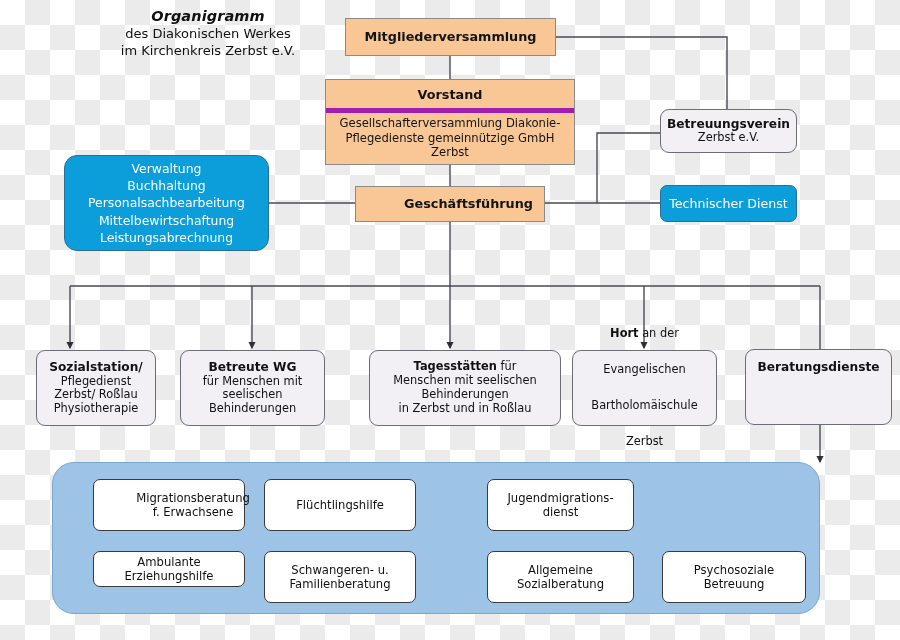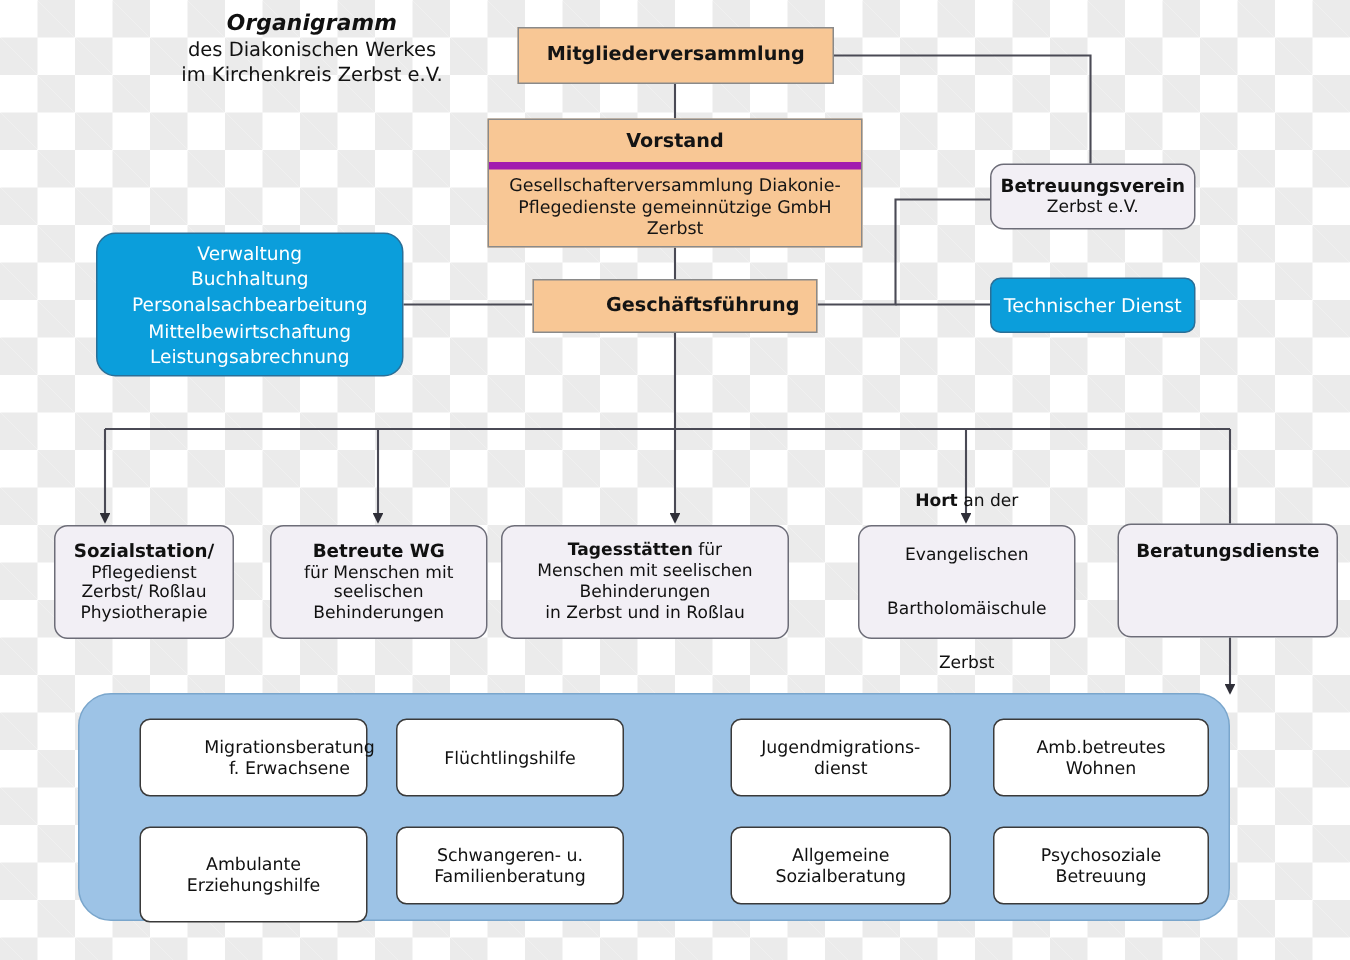--- a/index.html
+++ b/index.html
@@ -237,21 +237,21 @@
     <span>Physiotherapie</span>
   </div>
 
   <div class="node lav" style="left:180px; top:350px; width:145px; height:76px;">
     <span class="hd">Betreute WG</span>
     <span>für Menschen mit</span>
     <span>seelischen</span>
     <span>Behinderungen</span>
   </div>
 
-  <div class="node lav" style="left:334px; top:350px; width:192px; height:76px;">
+  <div class="node lav" style="left:369px; top:350px; width:192px; height:76px;">
     <span><span class="hd-inline">Tagesstätten</span><span> für</span></span>
     <span>Menschen mit seelischen</span>
     <span>Behinderungen</span>
     <span>in Zerbst und in Roßlau</span>
   </div>
 
   <div class="node lav" style="left:572px; top:350px; width:145px; height:76px;gap:22px;">
     <span><span class="hd-inline">Hort</span><span> an der</span></span>
     <span>Evangelischen</span>
     <span>Bartholomäischule</span>
@@ -275,28 +275,22 @@
       <span>Flüchtlingshilfe</span>
     </div>
 
     <div class="chip" style="left:434px; top:16px; width:147px; height:52px;">
       <span>
         <span>Jugendmigrations-</span><br>
         <span>dienst</span>
       </span>
     </div>
 
-    <div class="chip" style="left:609px; top:16px; width:144px; height:52px;">
-      <span>
-        <span>Amb.betreutes</span><br>
-        <span>Wohnen</span>
-      </span>
-    </div>
-
-    <div class="chip" style="left:40px; top:88px; width:152px; height:64px;">
+
+    <div class="chip" style="left:40px; top:88px; width:152px; height:36px;">
       <span>
         <span>Ambulante</span><br>
         <span>Erziehungshilfe</span>
       </span>
     </div>
 
     <div class="chip" style="left:211px; top:88px; width:152px; height:52px;">
       <span>
         <span>Schwangeren- u.</span><br>
         <span>Familienberatung</span>

